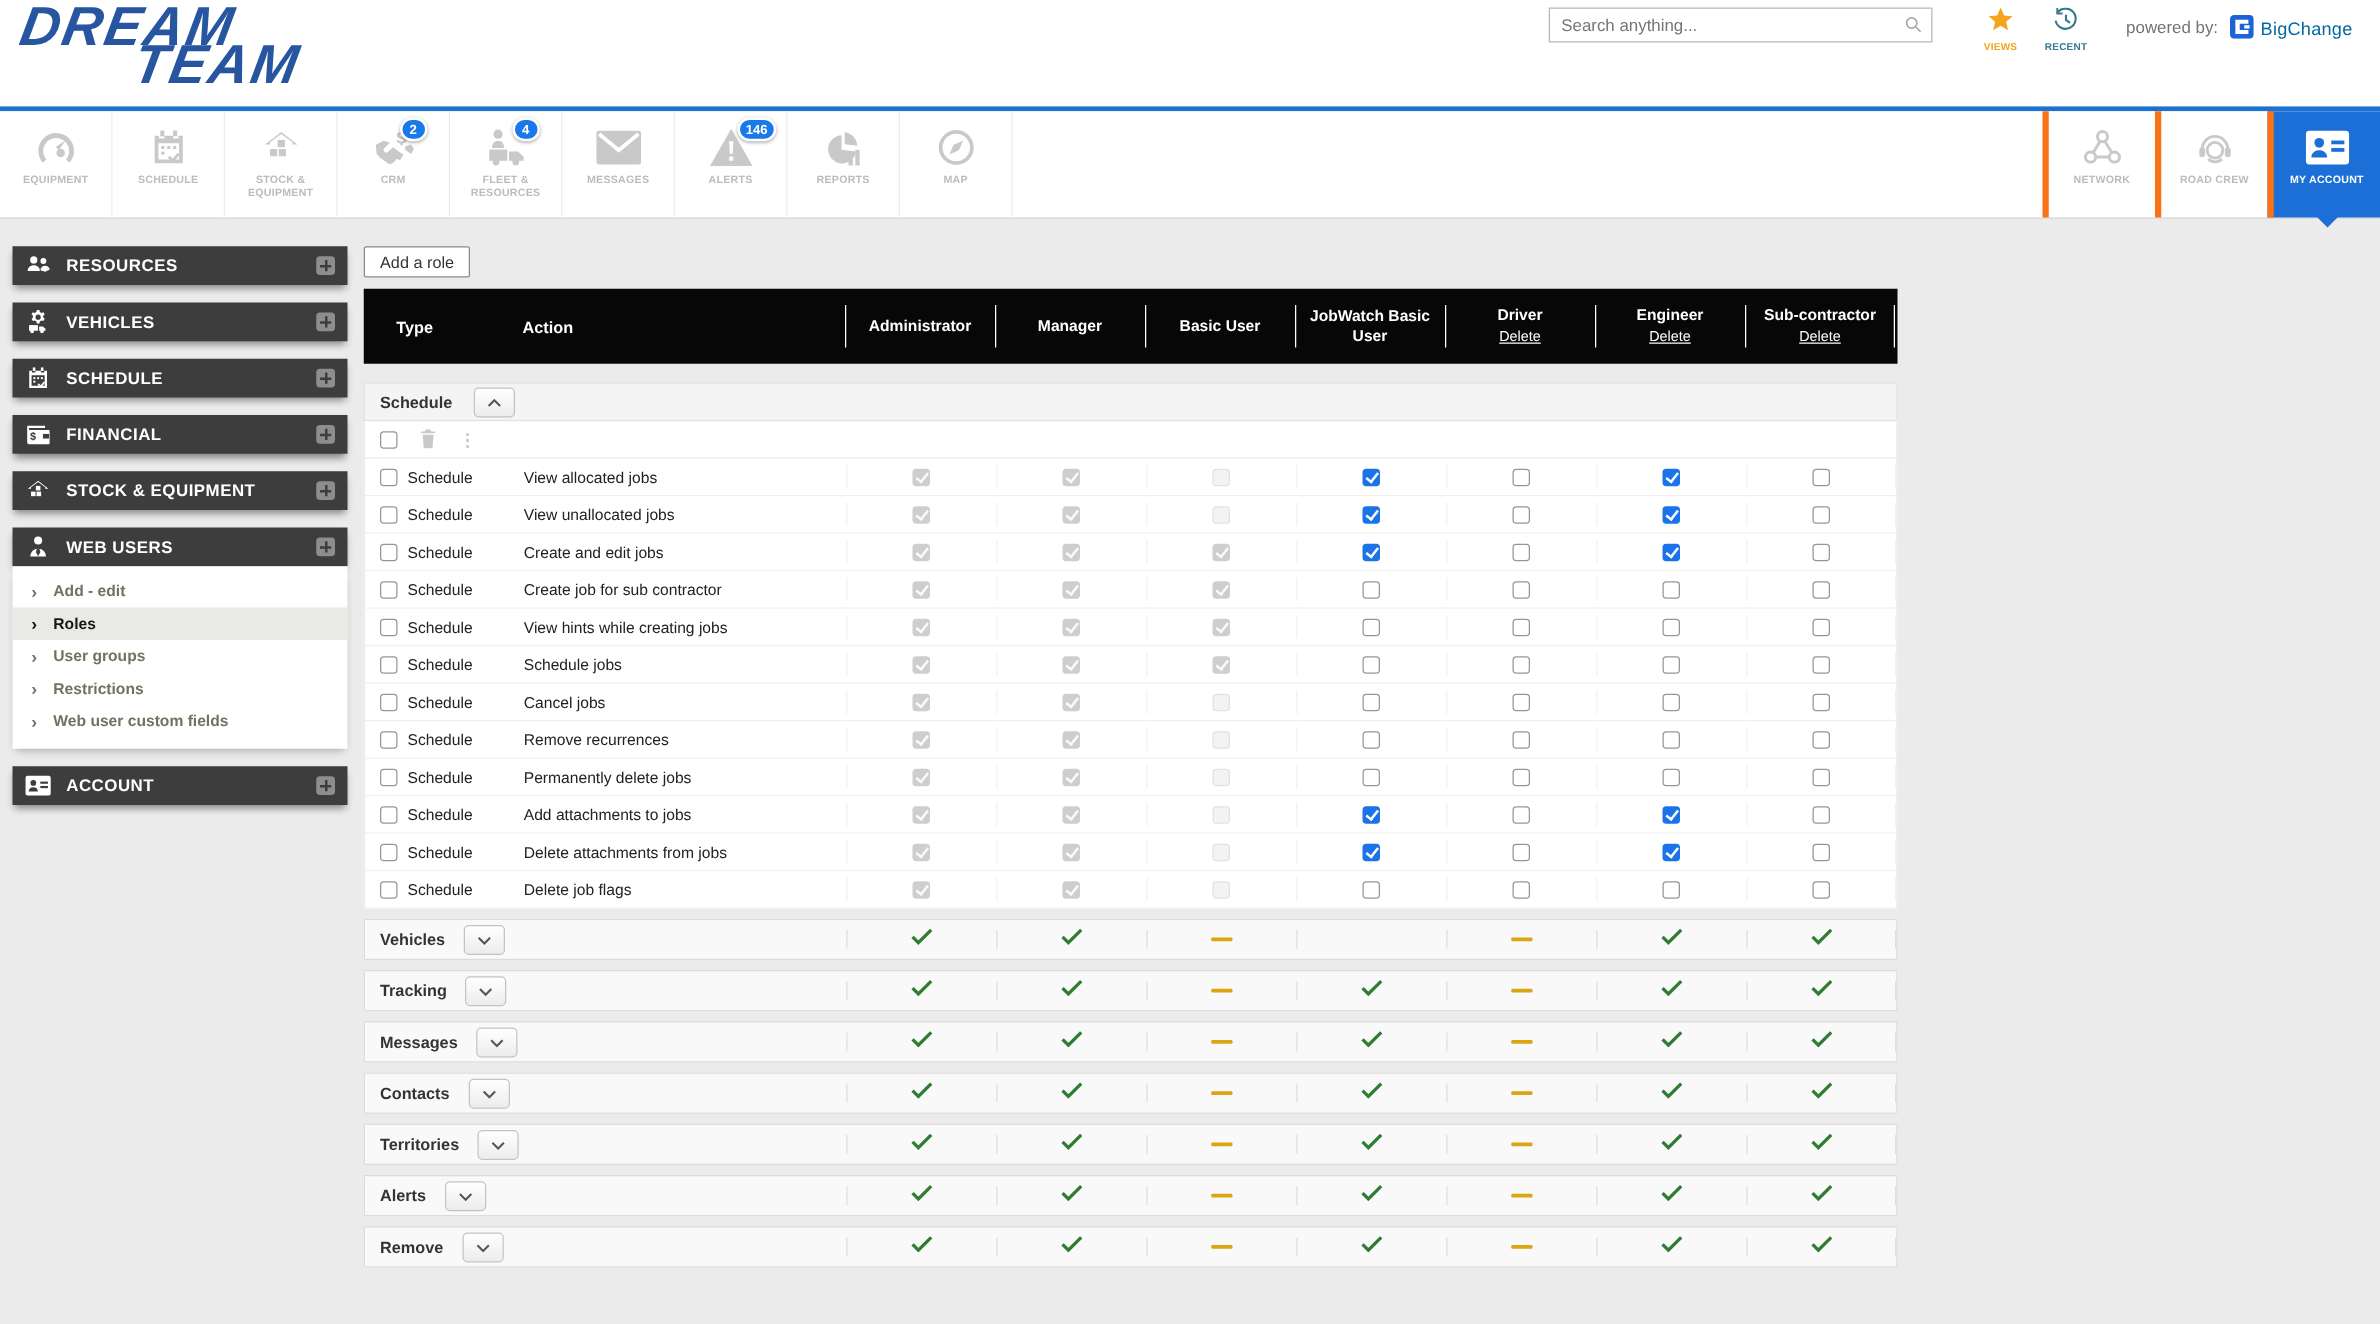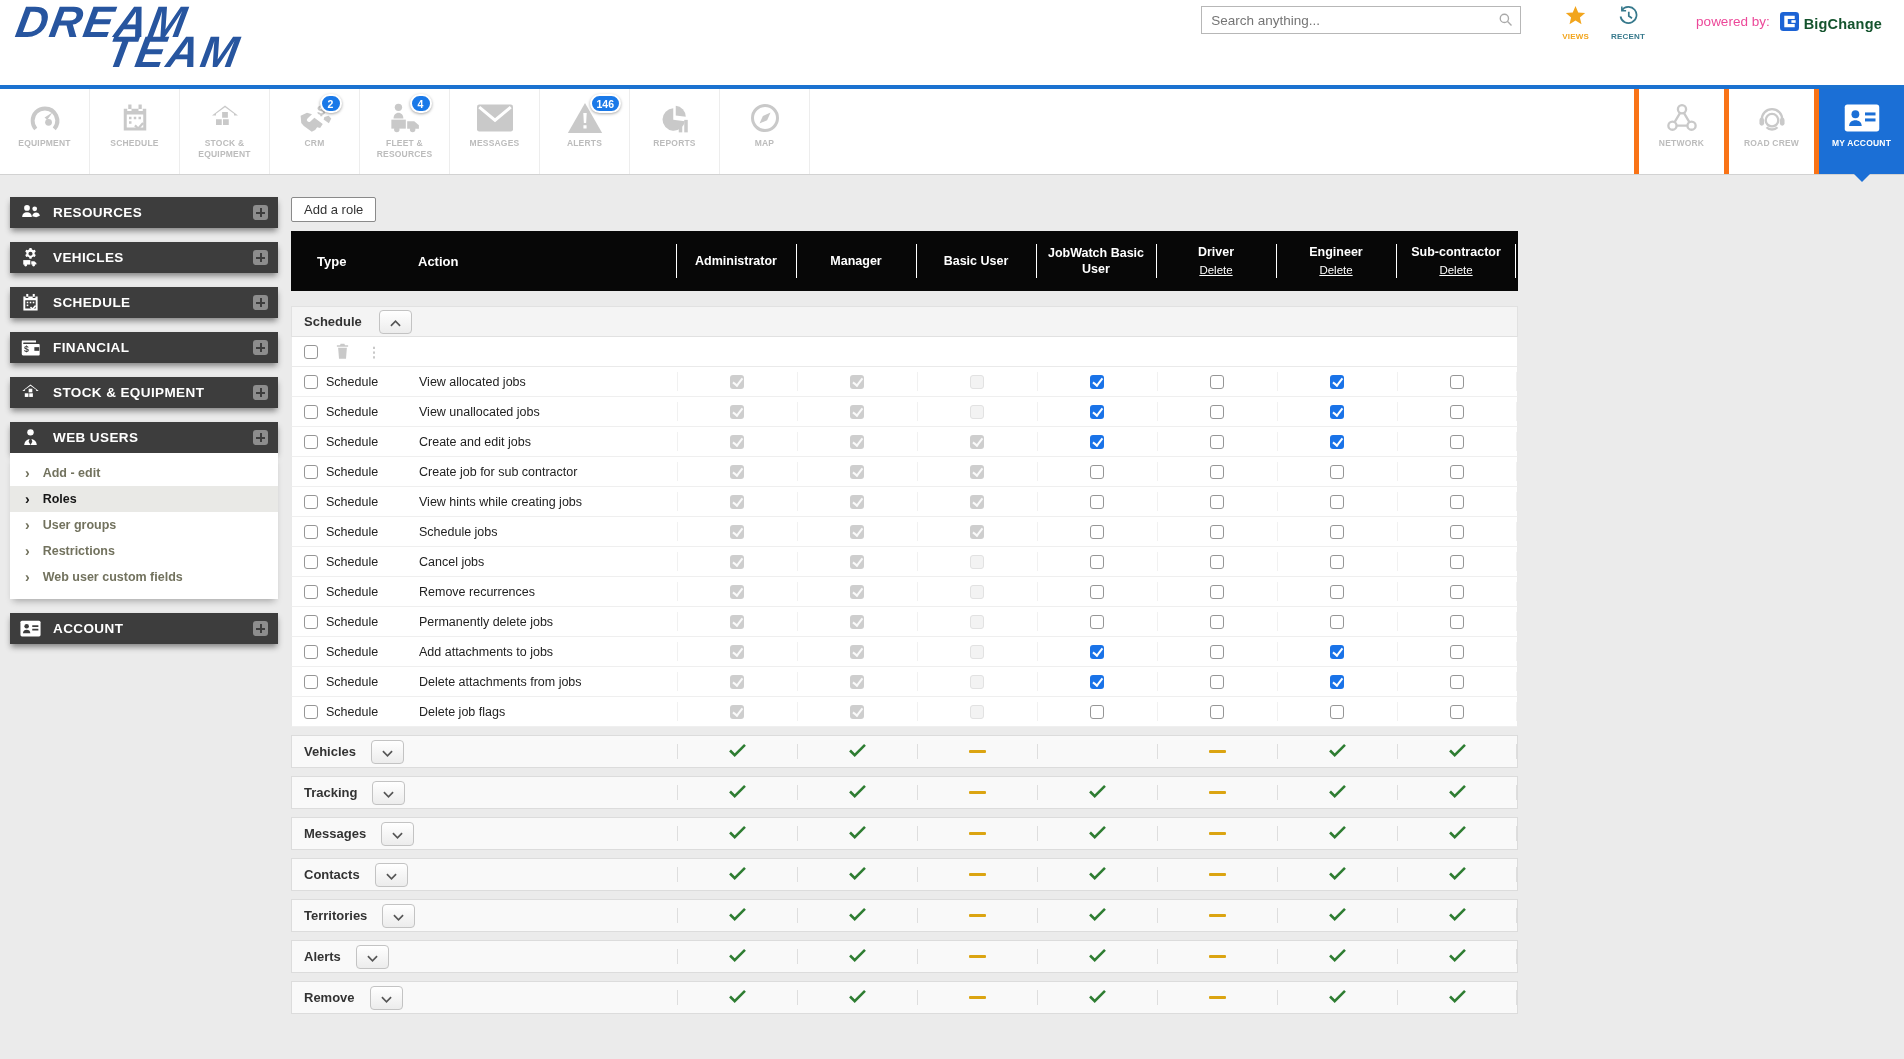--- a/index.html
+++ b/index.html
@@ -4,31 +4,31 @@
 <style>
   html,body{margin:0;padding:0}
   body{width:1904px;height:1059px;background:#ebebeb;font-family:"Liberation Sans",sans-serif;overflow:hidden;position:relative}
   
   .topbar{height:85px;background:#fff;position:relative}
   .logo{position:absolute;left:14px;top:2px;transform:skewX(-10deg);line-height:.9;cursor:pointer}
   .logo .l1{font-size:44px;font-weight:bold;font-style:italic;color:#27559f;letter-spacing:2px}
   .logo .l2{font-size:44px;font-weight:bold;font-style:italic;color:#27559f;letter-spacing:2px;margin-left:96px;display:block;margin-top:-10px}
   .topbar-right{position:absolute;top:6px;right:22px;display:flex;align-items:flex-start}
   .search-wrap{position:relative;margin-right:30px}
-  .search-input{width:258px;height:26px;border:1px solid #b7b7b7;font-size:13.5px;color:#777;padding:0 51px 0 9px;outline:none;font-family:"Liberation Sans",sans-serif;background:#fff}
+  .search-input{width:258px;height:26px;border:1px solid #b7b7b7;font-size:13.5px;color:#777;padding:0 38px 0 9px;outline:none;font-family:"Liberation Sans",sans-serif;background:#fff}
   .search-icon{position:absolute;right:8px;top:6px;width:15px;height:15px}
   .mini{display:flex;flex-direction:column;align-items:center;margin:0 11px;cursor:pointer}
   .mini svg{width:21px;height:20px}
   .mini-label{font-size:8px;font-weight:bold;margin-top:2px;letter-spacing:.2px}
   .mini.views .mini-label{color:#f2a51d}
   .mini.recent .mini-label{color:#37798c}
-  .powered{font-size:13.5px;color:#ec4899;margin:8px 10px 0 40px}
+  .powered{font-size:13.5px;color:#737373;margin:8px 10px 0 20px}
   .bc{display:flex;align-items:center;margin-top:6px;cursor:pointer}
   .bc svg{width:19px;height:19px;margin-right:5px}
-  .bc-name{font-weight:bold;color:#14532d;font-size:14.5px;letter-spacing:.2px}
+  .bc-name{font-weight:normal;color:#0369a1;font-size:14.5px;letter-spacing:.2px}
   .blue-divider{height:4px;background:#1b72d0}
   
   .navbar{height:85px;background:#fff;border-bottom:1px solid #d2d2d2;display:flex;position:relative;z-index:3}
   .nav-item{width:90px;box-sizing:border-box;border-right:1px solid #ededed;display:flex;flex-direction:column;align-items:center;padding-top:13px;position:relative;cursor:pointer}
   .nav-icon{height:32px;display:flex;align-items:center;color:#c9c9c9}
   .nav-icon svg{width:36px;height:30px}
   .nav-label{margin-top:4px;font-size:8.5px;font-weight:bold;color:#bcbcbc;text-align:center;line-height:1.3;width:80px;letter-spacing:.2px}
   .nav-badge{position:absolute;top:5px;left:50%;margin-left:5px;background:#1a79e8;border:2px solid #fff;box-shadow:0 1px 3px rgba(0,0,0,.35);border-radius:10px;color:#fff;font-size:10.5px;font-weight:bold;padding:1.5px 5px;min-width:8px;text-align:center;z-index:2}
   .nav-right{margin-left:auto;display:flex}
   .nav-right .nav-item{border-left:5px solid #f97316;border-right:none}

